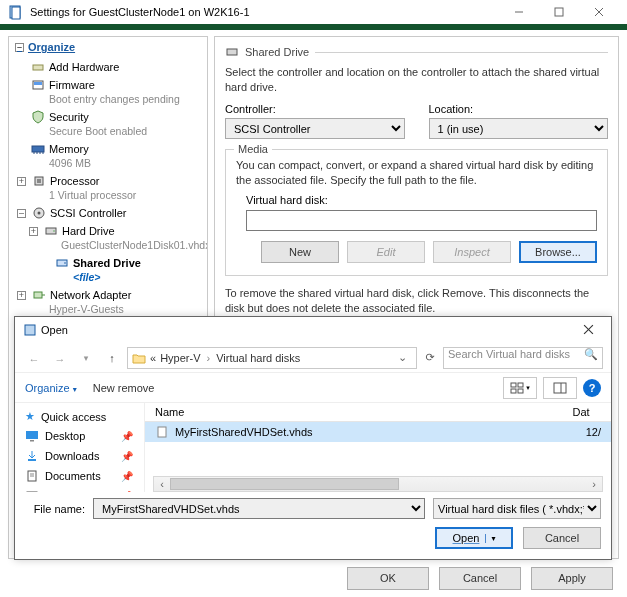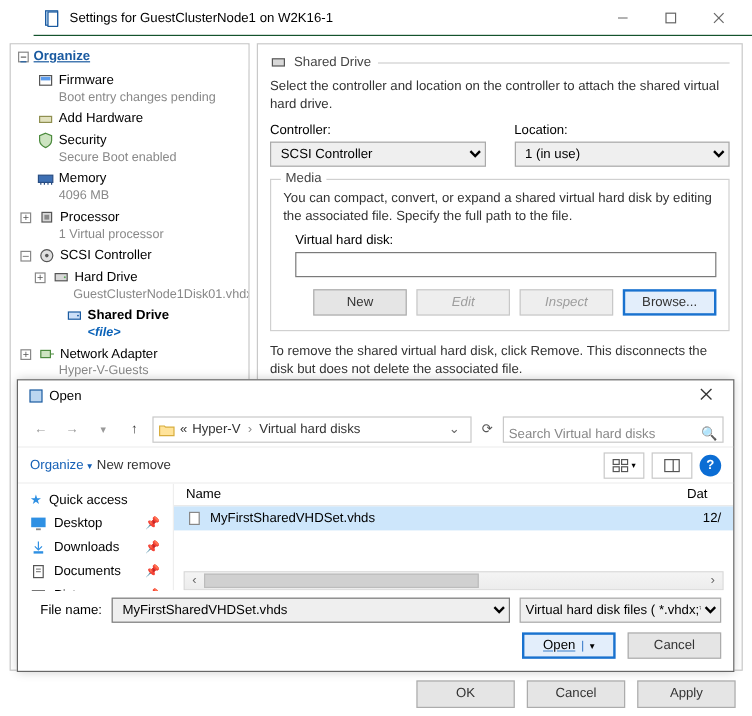--- a/index.html
+++ b/index.html
@@ -1,19 +1,19 @@
 <!DOCTYPE html>
 <html><head>
 <meta charset="utf-8">
 <style>
 * { box-sizing: border-box; font-family: "Segoe UI", Tahoma, sans-serif; font-size: 11px; }
 body { margin: 0; background: #fff; width: 627px; height: 597px; position: relative; overflow: hidden; }
 
 
-.titlebar { height: 30px; display: flex; align-items: center; padding: 0 8px; border-bottom: 1px solid #14532d; margin-left: 28px; }
+.titlebar { height: 30px; display: flex; align-items: center; padding: 0 8px; border-bottom: 6px solid #14532d; }
 .titlebar .icon { width: 16px; height: 16px; margin-right: 6px; display:inline-flex; align-items:center; justify-content:center; }
 .titlebar .spacer { flex: 1; }
 .winbtn { width: 40px; height: 24px; display: flex; align-items: center; justify-content: center; color: #666; }
 .winbtn svg { width: 10px; height: 10px; }
 
 
 .main { display: flex; height: calc(597px - 30px - 38px); padding: 6px 8px 0 8px; gap: 6px; }
 .leftcol { width: 200px; border: 1px solid #c9c9c9; background: #fff; overflow: hidden; }
 .rightcol { flex: 1; border: 1px solid #c9c9c9; background: #fff; padding: 8px 10px; position: relative; }
 
@@ -61,23 +61,23 @@
 .fdl-title .t { flex:1; }
 .fdl-title .x { width:30px; text-align:center; cursor:pointer;}
 .fdl-nav { height:30px; display:flex; align-items:center; gap:4px; padding:0 8px; border-bottom:1px solid #eee;}
 .navbtn { width:22px; height:22px; display:flex; align-items:center; justify-content:center; color:#999;}
 .navbtn.active{ color:#333;}
 .pathbox { flex:1; height:22px; border:1px solid #c9c9c9; display:flex; align-items:center; padding:0 4px; gap:4px; }
 .pathbox .seg { color:#333; }
 .pathbox .sep { color:#888; padding:0 2px;}
 .pathdrop { width:14px; color:#666;}
 .refresh { width:18px; text-align:center; color:#555;}
-.searchbox { width:184px; height:22px; border:1px solid #c9c9c9; display:flex; align-items:flex-end; padding:0 4px; gap:4px; color:#888;}
+.searchbox { width:160px; height:22px; border:1px solid #c9c9c9; display:flex; align-items:flex-start; padding:0 4px; gap:4px; color:#888;}
 .fdl-toolbar { height:30px; display:flex; align-items:center; padding:0 10px; border-bottom:1px solid #eee;}
-.fdl-toolbar .org { color:#1560b6; margin-right:4px;}
+.fdl-toolbar .org { color:#1560b6; margin-right:16px;}
 .fdl-toolbar .nf { color:#333;}
 .fdl-toolbar .sp { flex:1;}
 .viewbtn { width:34px; height:22px; border:1px solid #c9c9c9; margin-right:6px; display:flex; align-items:center; justify-content:center; gap:2px;}
 .helpbtn { width:18px; height:18px; border-radius:50%; background:#0b6dd4; color:#fff; display:flex; align-items:center; justify-content:center; font-weight:bold;}
 
 .fdl-body { flex:1; display:flex; overflow:hidden; }
 .fdl-side { width:130px; border-right:1px solid #eee; overflow-y:auto; padding:4px 0;}
 .fdl-side .sitem { display:flex; align-items:center; gap:6px; padding:3px 10px; }
 .fdl-side .pin { margin-left:auto; color:#888; font-size:10px;}
 .fdl-list { flex:1; display:flex; flex-direction:column; overflow:hidden;}
@@ -136,38 +136,38 @@
   <div class="leftcol">
     <div class="sechead">
       <span class="exp">–</span>
       <span>Organize</span>
     </div>
 
     <div class="tree-item">
       <span class="row">
           <span class="mini-icon">
             <svg viewBox="0 0 14 14">
+              <rect x="2" y="5" width="10" height="5" fill="#e2e2bf" stroke="#8f8f50"></rect>
+            </svg>
+          </span>
+      <span class="lbl">Add Hardware</span>
+        </span>
+    </div>
+
+    <div class="tree-item">
+      <span class="row">
+          <span class="mini-icon">
+            <svg viewBox="0 0 14 14">
               <rect x="2" y="3" width="10" height="8" fill="#fff" stroke="#555"></rect>
               <rect x="3" y="4" width="8" height="3" fill="#5b9bec"></rect>
             </svg>
           </span>
       <span class="lbl">Firmware</span>
         </span>
       <span class="sub">Boot entry changes pending</span>
-    </div>
-
-    <div class="tree-item">
-      <span class="row">
-          <span class="mini-icon">
-            <svg viewBox="0 0 14 14">
-              <rect x="2" y="5" width="10" height="5" fill="#e2e2bf" stroke="#8f8f50"></rect>
-            </svg>
-          </span>
-      <span class="lbl">Add Hardware</span>
-        </span>
     </div>
 
     <div class="tree-item">
       <span class="row">
           <span class="mini-icon">
             <svg viewBox="0 0 14 14">
               <path d="M7 1 L12 3 V7 C12 10 9 12 7 13 C5 12 2 10 2 7 V3 Z" fill="#cde4c1" stroke="#4c8b3e"></path>
             </svg>
           </span>
       <span class="lbl">Security</span>

